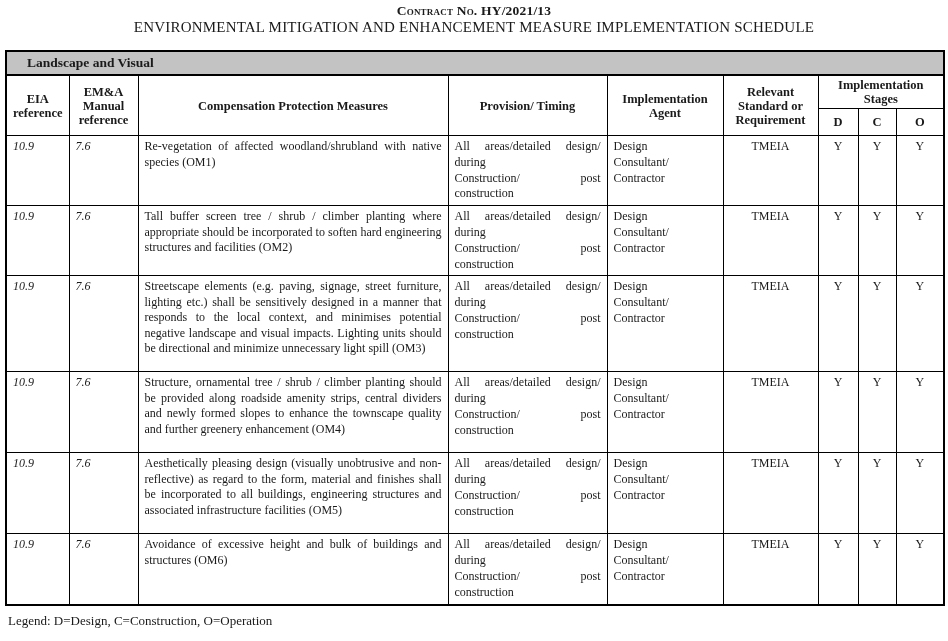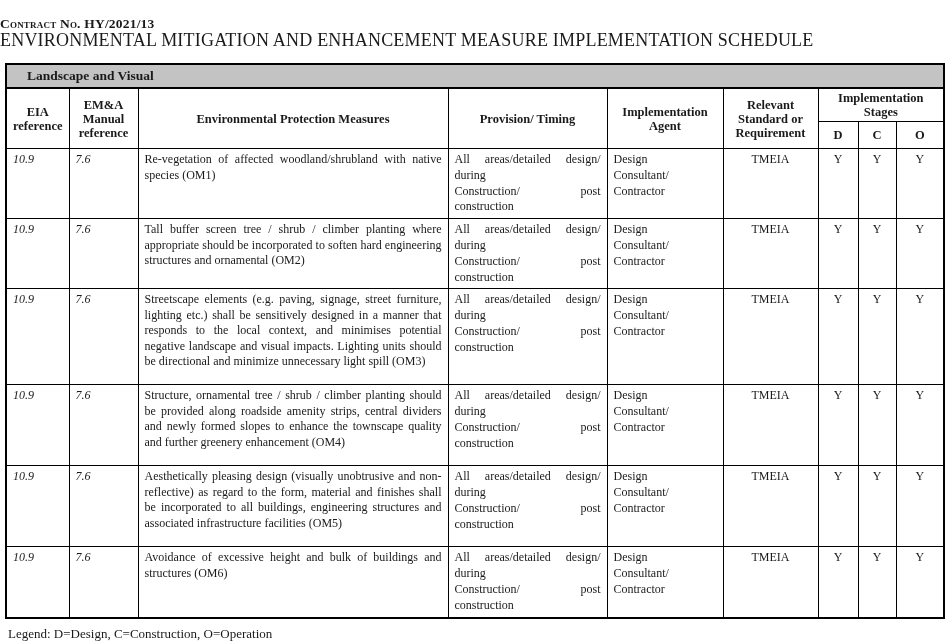--- a/index.html
+++ b/index.html
@@ -3,29 +3,29 @@
 <meta charset="utf-8">
 <style>
   * { box-sizing: border-box; margin: 0; padding: 0; }
   html, body {
     width: 948px; height: 641px;
     background: #ffffff;
     font-family: "Liberation Serif", "DejaVu Serif", serif;
     color: #1a1a1a;
     overflow: hidden;
   }
-  .doc-header { text-align: left; padding-top: 16px; line-height: 15px; }
+  .doc-header { text-align: center; padding-top: 3px; line-height: 15px; }
   .t1, .t2 {
     font-weight: bold;
     font-size: 13.5px;
     font-variant: small-caps;
     letter-spacing: 0.2px;
   }
   .t3 {
-    font-size: 18px;
+    font-size: 15px;
     font-weight: normal;
     letter-spacing: 0.2px;
     margin-top: 2px;
   }
   table.sched {
     border-collapse: collapse;
     table-layout: fixed;
     width: 938px;
     margin: 15px 0 0 5px;
     border: 2px solid #000;
@@ -91,21 +91,21 @@
       <col style="width:38px">
       <col style="width:48px">
   </colgroup>
   <thead>
     <tr class="section-band">
       <th colspan="9">Landscape and Visual</th>
     </tr>
     <tr class="hdr-top">
       <th class="colhead" rowspan="2">EIA reference</th>
       <th class="colhead" rowspan="2">EM&amp;A Manual reference</th>
-      <th class="colhead" rowspan="2">Environmental Protection Measures</th>
+      <th class="colhead" rowspan="2">Compensation Protection Measures</th>
       <th class="colhead" rowspan="2">Provision/ Timing</th>
       <th class="colhead" rowspan="2">Implementation Agent</th>
       <th class="colhead" rowspan="2">Relevant Standard or Requirement</th>
       <th class="colhead" colspan="3">Implementation Stages</th>
     </tr>
     <tr class="hdr-sub">
       <th class="colhead">D</th>
       <th class="colhead">C</th>
       <th class="colhead">O</th>
     </tr>
@@ -129,21 +129,21 @@
       </td>
       <td class="c-std">TMEIA</td>
       <td class="c-y">Y</td>
       <td class="c-y">Y</td>
       <td class="c-y">Y</td>
     </tr>
 
     <tr style="height:64px">
       <td class="c-eia">10.9</td>
       <td class="c-ema">7.6</td>
-      <td class="c-measure">Tall buffer screen tree / shrub / climber planting where appropriate should be incorporated to soften hard engineering structures and ornamental (OM2)</td>
+      <td class="c-measure">Tall buffer screen tree / shrub / climber planting where appropriate should be incorporated to soften hard engineering structures and facilities (OM2)</td>
       <td class="c-loc">
         <div class="jl">All areas/detailed design/</div>
         <div>during</div>
         <div class="jl">Construction/ post</div>
         <div>construction</div>
       </td>
       <td class="c-agent">
         <div>Design</div>
         <div>Consultant/</div>
         <div>Contractor</div>

